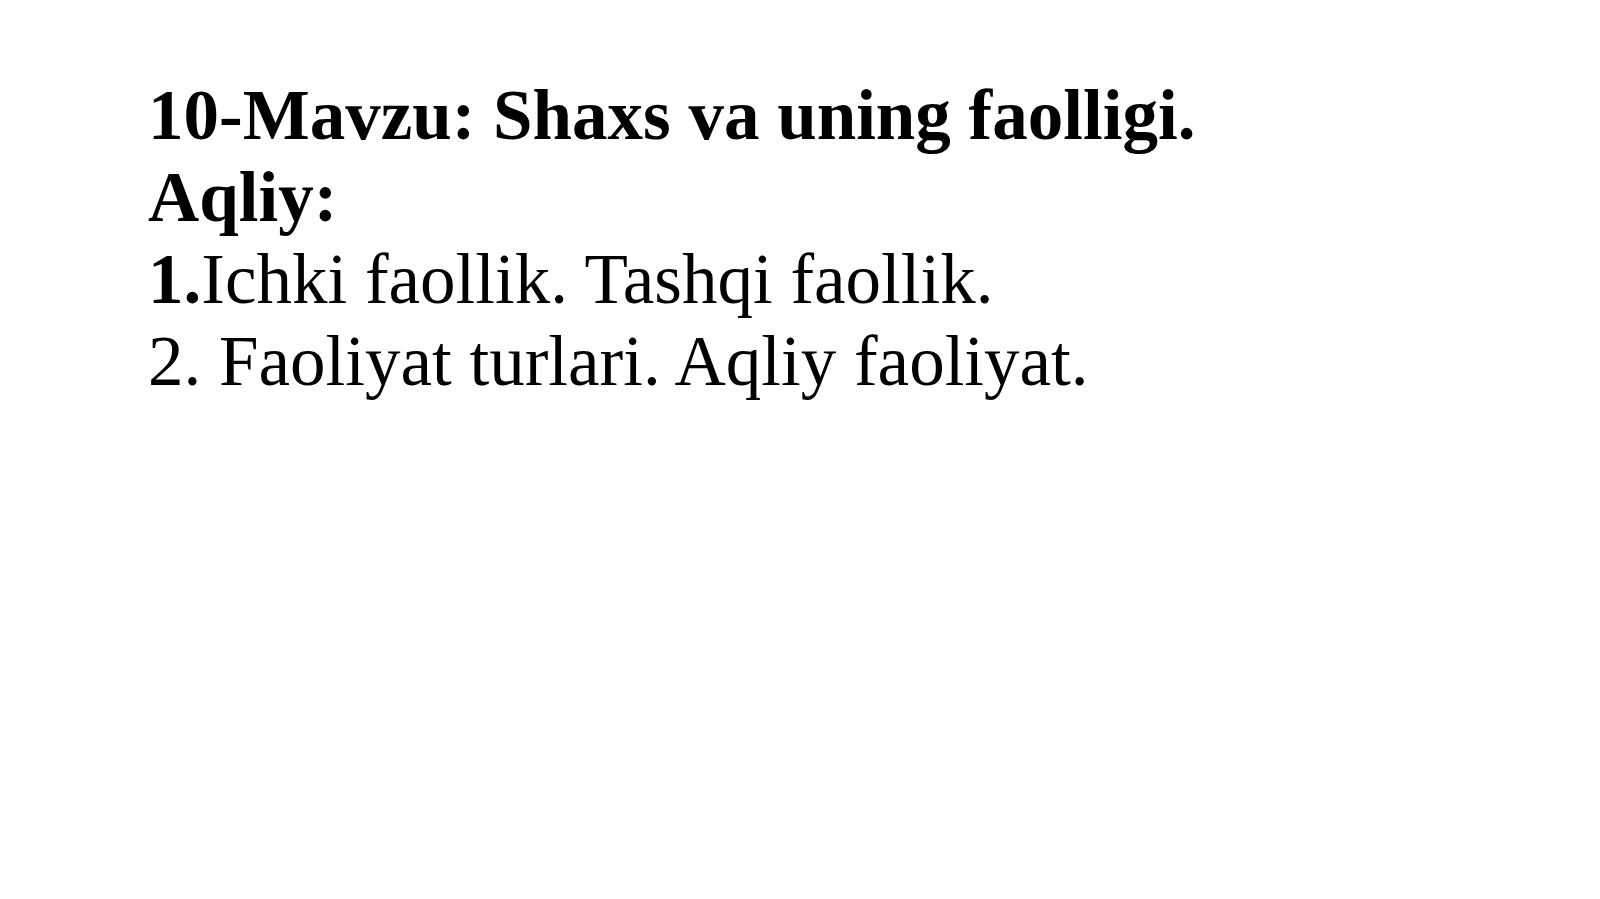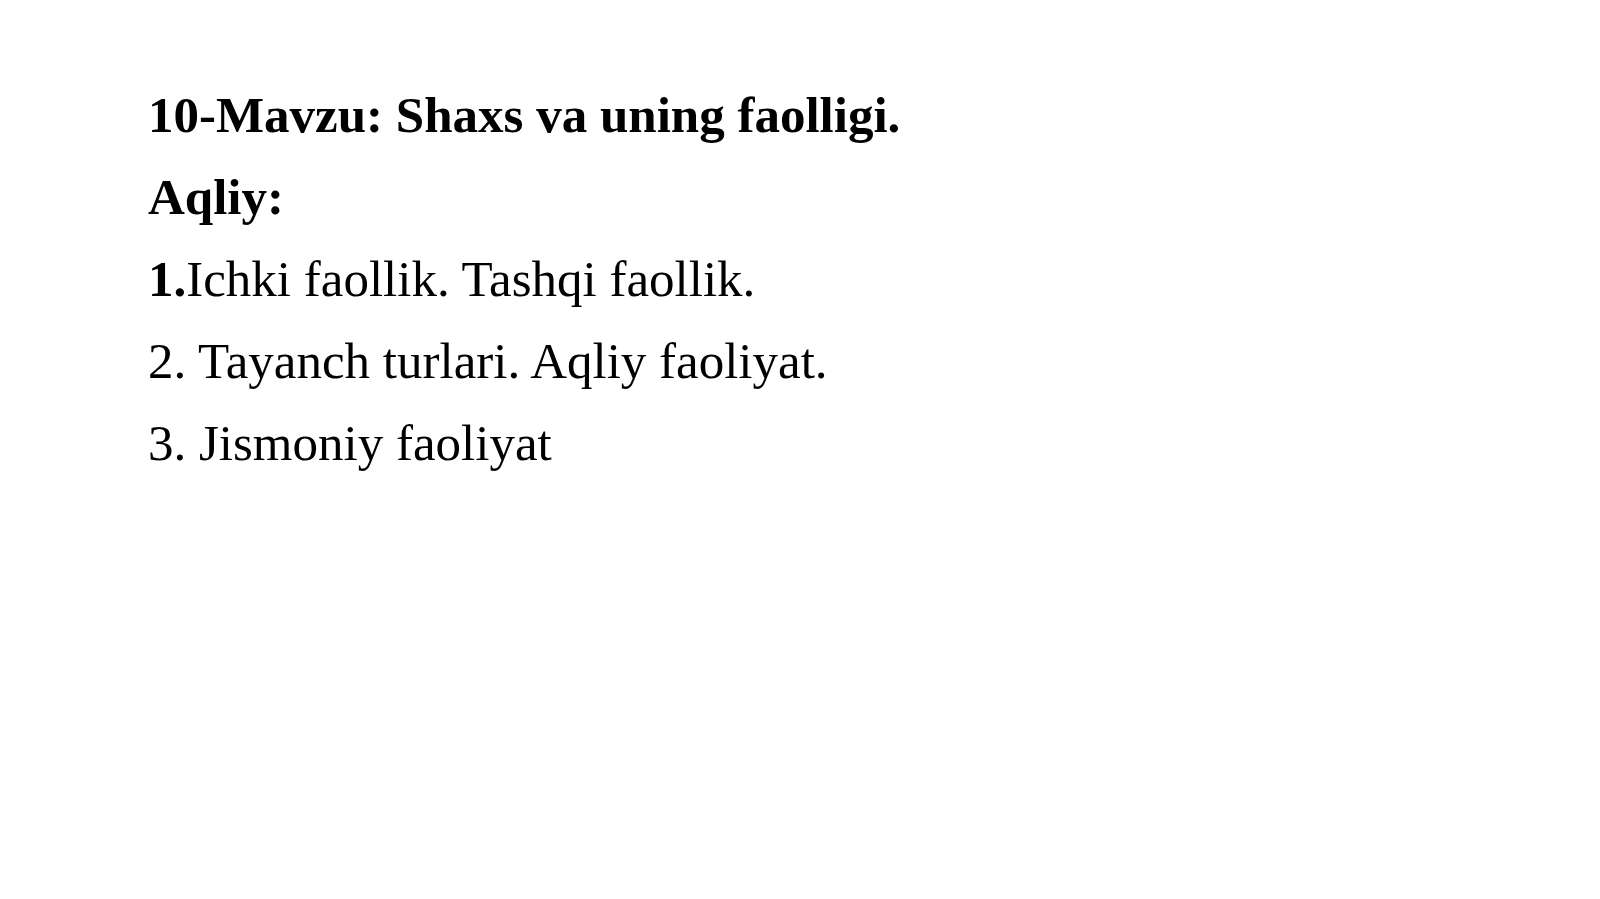--- a/index.html
+++ b/index.html
@@ -13,21 +13,21 @@
     overflow: hidden;
     position: relative;
     font-family: "Liberation Serif", "DejaVu Serif", serif;
   }
   .slide {
     position: absolute;
     left: 148px;
     top: 84px;
     width: 1240px;
     color: #000000;
-    font-size: 51px;
+    font-size: 71px;
     line-height: 62px;
   }
   .line {
     margin: 0 0 20px 0;
   }
   .title-line,
   .heading-line {
     font-weight: bold;
   }
   .num-bold {
@@ -49,18 +49,17 @@
 <body>
 
 <div class="slide">
 
   <p class="line title-line">10-Mavzu: Shaxs va uning faolligi.</p>
 
   <p class="line heading-line">Aqliy:</p>
 
   <p class="line"><span class="num-bold">1.</span><span>Ichki faollik. Tashqi faollik.</span></p>
 
-  <p class="line"><span>2.</span><span> Tayanch turlari. Aqliy faoliyat.</span></p>
+  <p class="line"><span>2.</span><span> Faoliyat turlari. Aqliy faoliyat.</span></p>
 
-  <p class="line"><span>3.</span><span> Jismoniy faoliyat</span></p>
 
 
 </div>
 
 </body></html>

